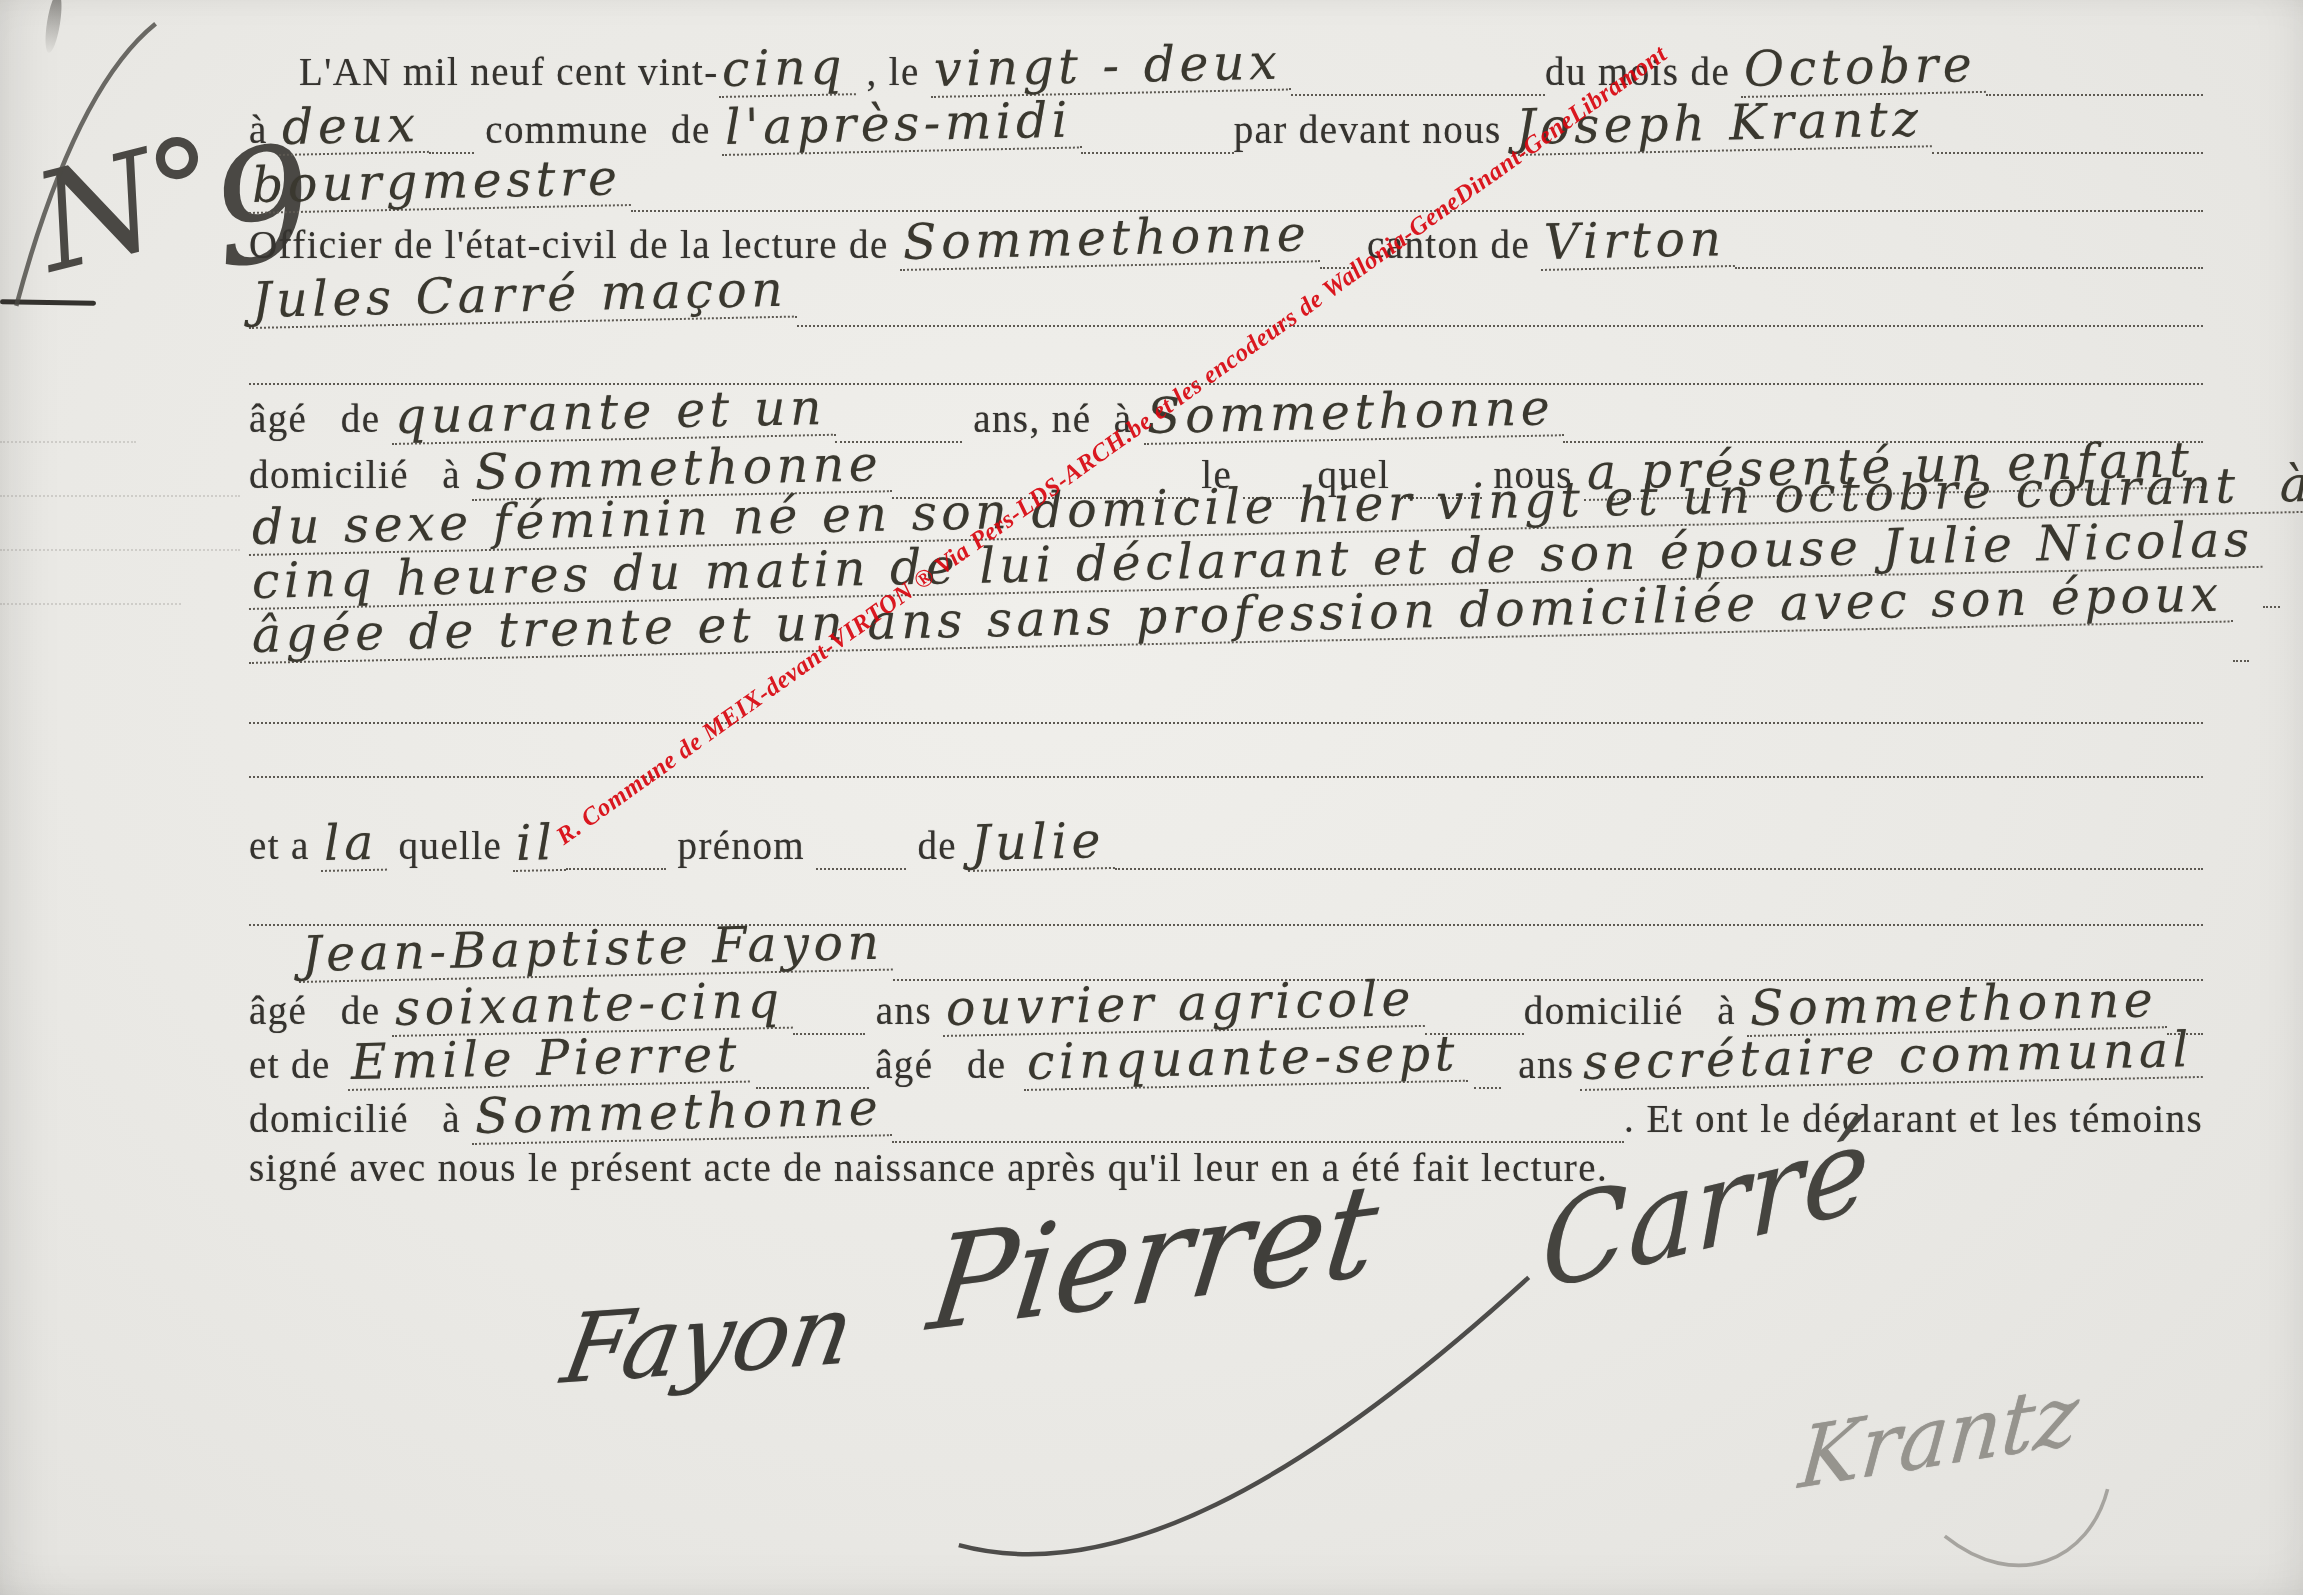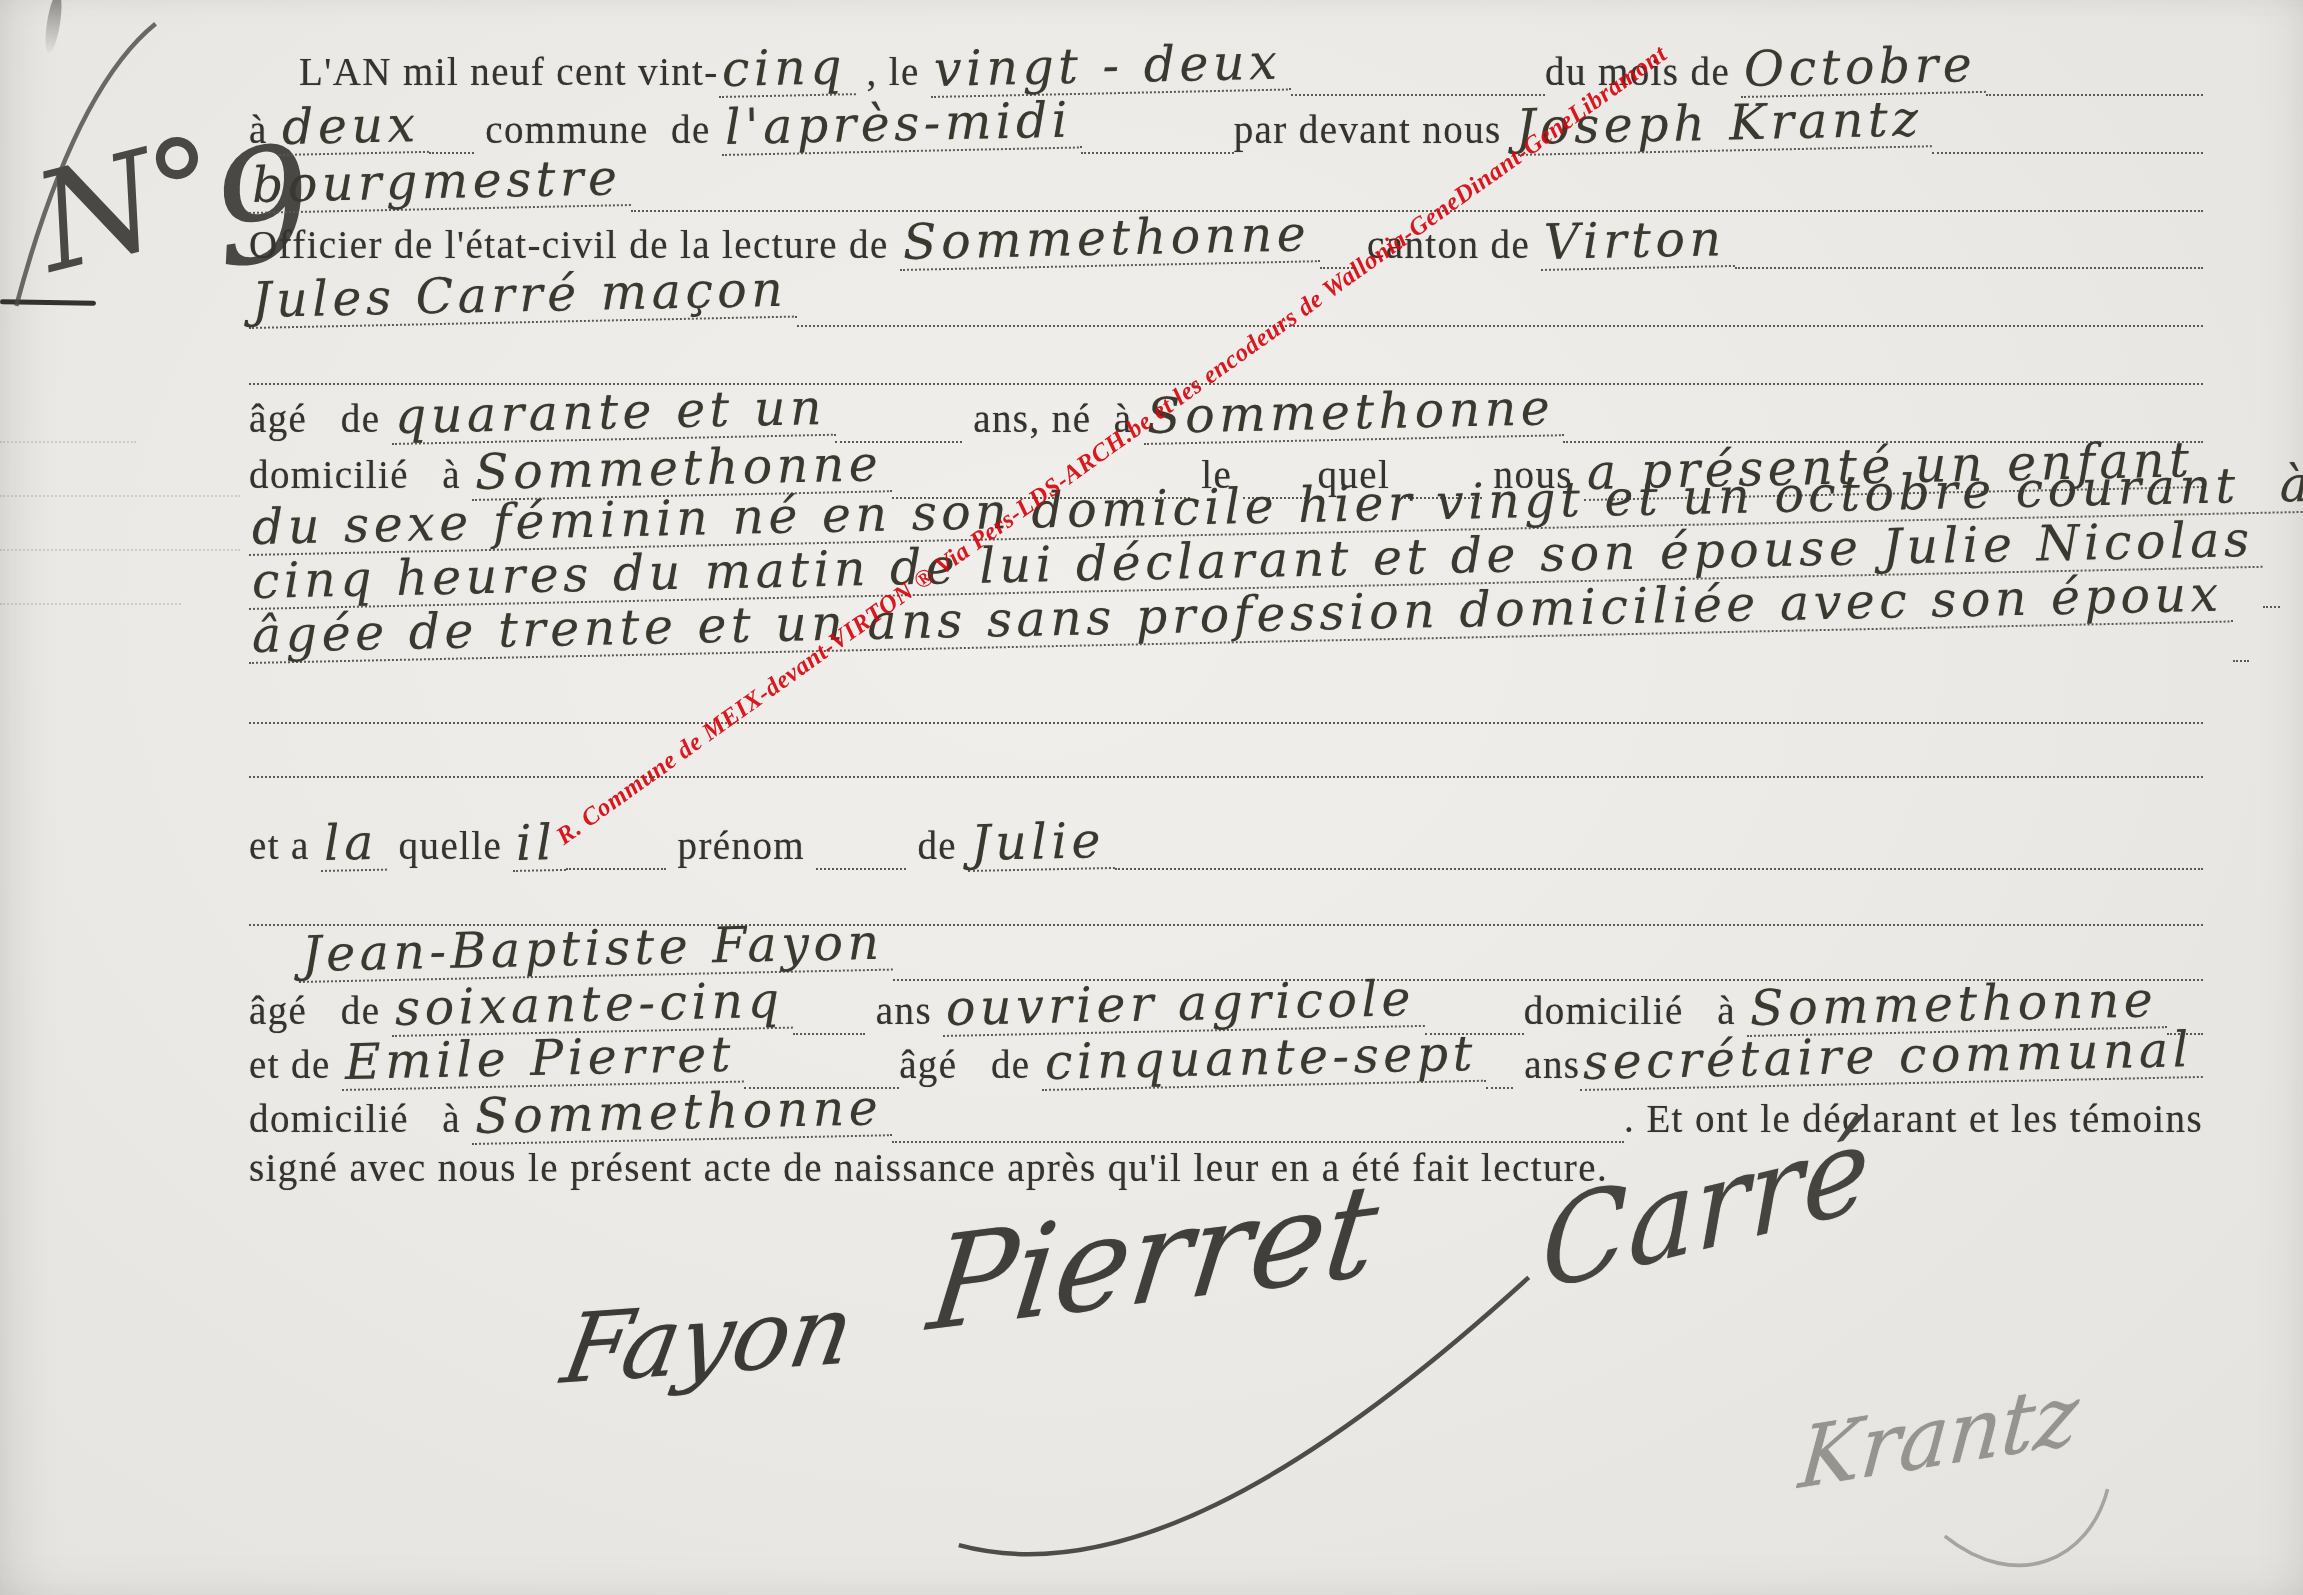--- a/index.html
+++ b/index.html
@@ -171,21 +171,21 @@
         <span class="pr">âgé   de </span>
         <span class="hw">soixante-cinq</span>
         <span class="dots" style="width: 72px;"></span>
         <span class="pr"> ans </span>
         <span class="hw">ouvrier agricole</span>
         <span class="dots flex"></span>
         <span class="pr">domicilié   à </span>
         <span class="hw">Sommethonne</span>
         <span class="dots" style="width: 36px;"></span>
       </div>
-      <div class="line" style="top: 1033px;">
+      <div class="line" style="top: 1033px; gap: 6px;">
         <span class="pr">et de </span>
         <span class="hw">Emile Pierret</span>
         <span class="dots flex"></span>
         <span class="pr">âgé   de </span>
         <span class="hw">cinquante-sept</span>
         <span class="dots" style="width: 27px;"></span>
         <span class="pr"> ans</span>
         <span class="hw">secrétaire communal</span>
       </div>
       <div class="line" style="top: 1087px;">

